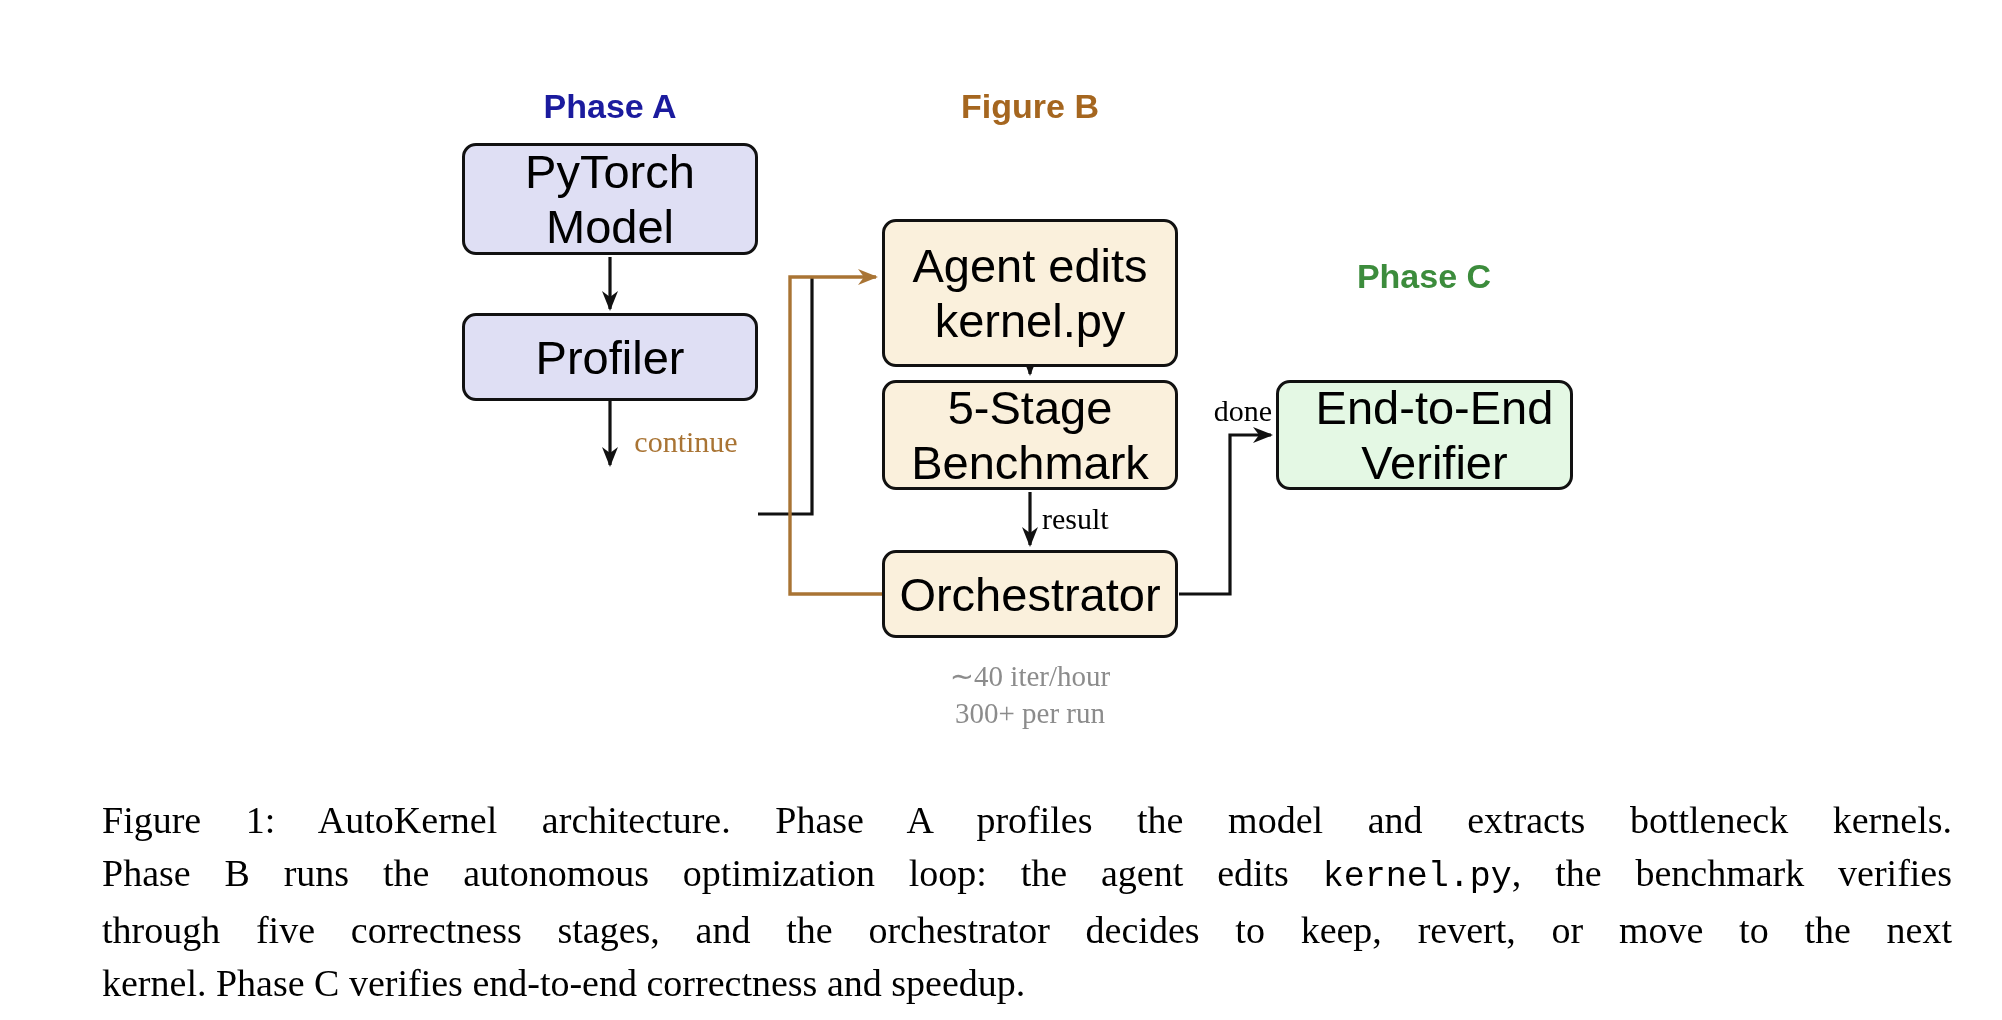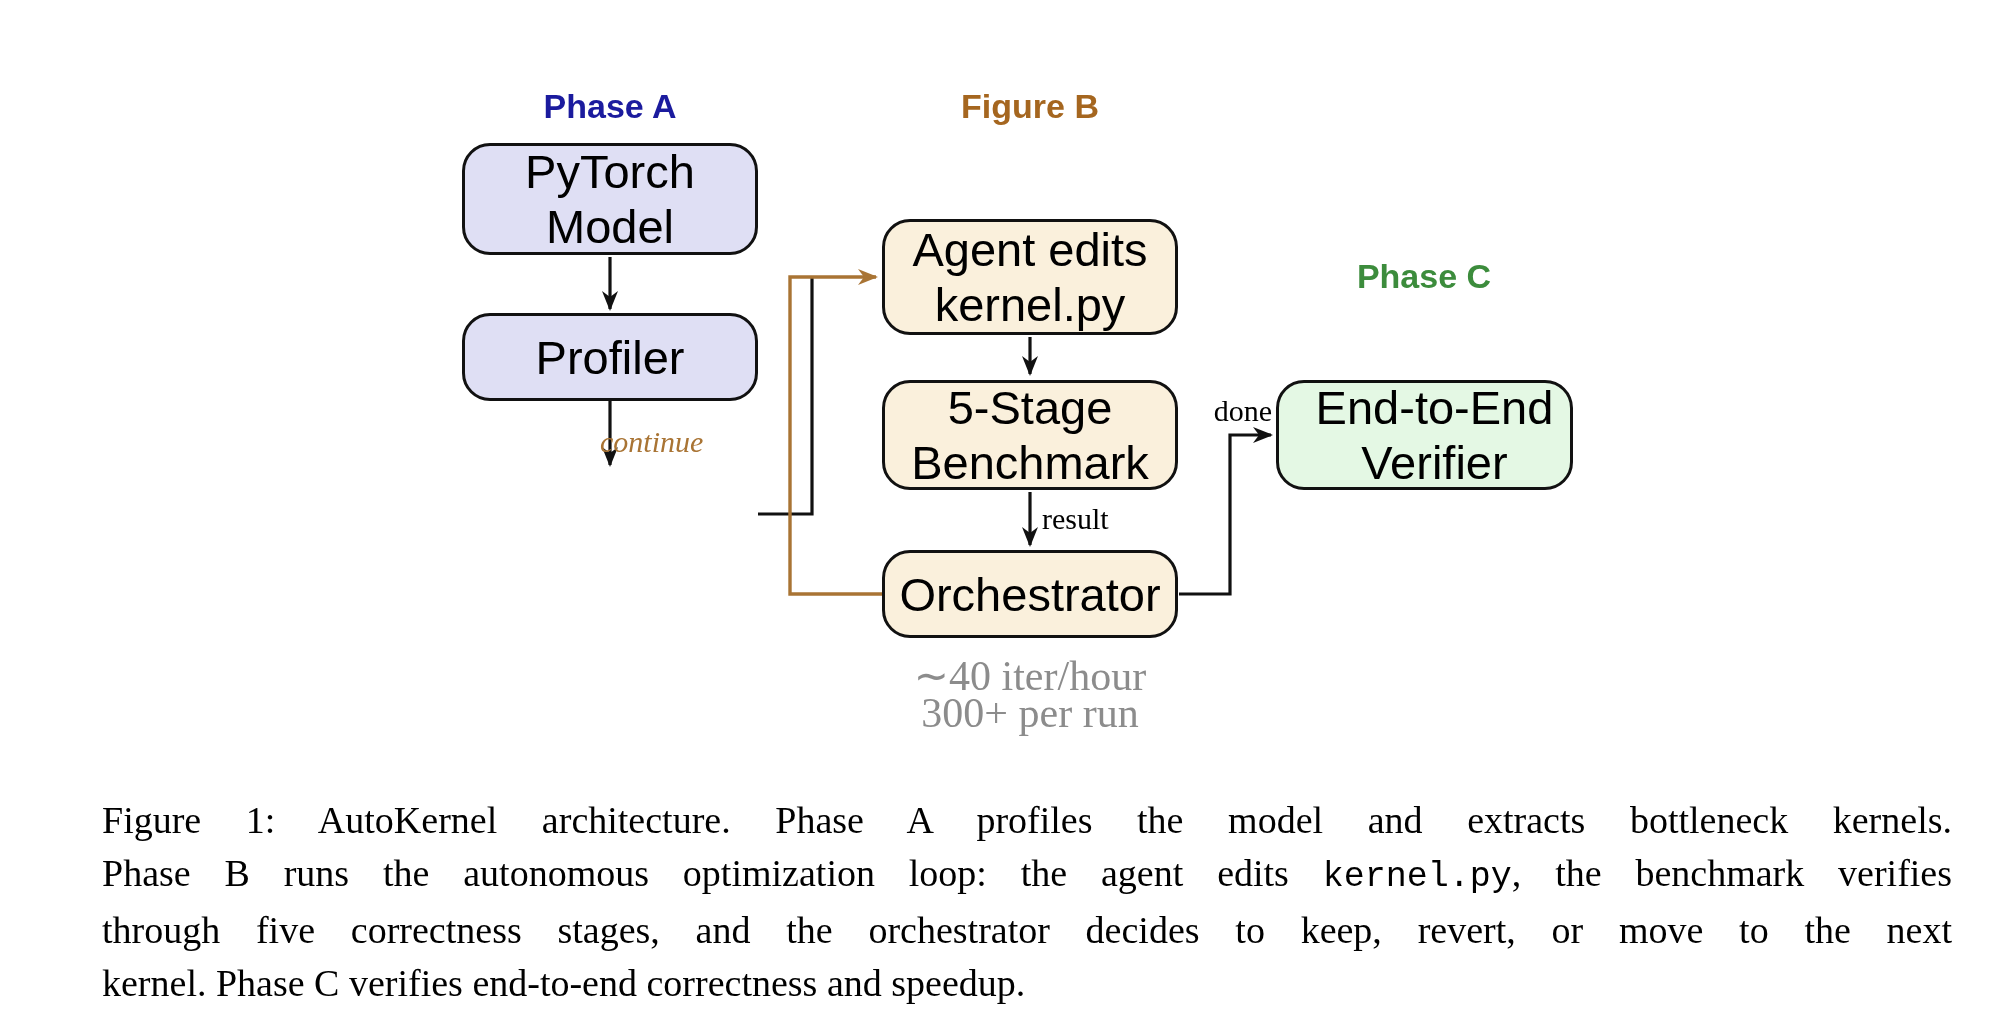--- a/index.html
+++ b/index.html
@@ -11,38 +11,38 @@
   *{margin:0;padding:0;box-sizing:border-box;}
   html,body{width:2002px;height:1020px;overflow:hidden;}
   body{background:var(--background);font-family:"Liberation Sans",sans-serif;color:var(--ink);position:relative;}
   .page{position:absolute;left:0;top:0;width:2002px;height:1020px;}
   svg.edges{position:absolute;left:0;top:0;width:2002px;height:1020px;pointer-events:none;}
   svg.edges .e{fill:none;stroke:var(--ink);stroke-width:3.2px;}
   svg.edges .eb{fill:none;stroke:var(--loop-arrow-brown);stroke-width:3.4px;}
   .mk-black{fill:var(--ink);}
   .mk-brown{fill:var(--loop-arrow-brown);}
 
-  .node{position:absolute;border:3.5px solid var(--ink);border-radius:28px;
+  .node{position:absolute;border:3.5px solid var(--ink);border-radius:14px;
         display:flex;flex-direction:column;align-items:center;justify-content:center;
         font-size:47px;line-height:55px;text-align:center;color:#000;}
   .node.lavender{background:var(--box-lavender);}
   .node.cream{background:var(--box-cream);}
   .node.green{background:var(--box-green);}
 
   .phase-label{position:absolute;width:296px;text-align:center;font-weight:bold;
                font-size:34px;line-height:36px;}
   .phase-label.pa{color:var(--phase-a-label);}
   .phase-label.pb{color:var(--phase-b-label);}
   .phase-label.pc{color:var(--phase-c-label);}
 
   .edge-label{position:absolute;font-family:"Liberation Serif",serif;font-size:30px;line-height:32px;color:#000000;}
   .edge-label.brown{color:var(--loop-arrow-brown);}
 
   .annotation{position:absolute;left:882px;top:658px;width:296px;text-align:center;
-              font-family:"Liberation Serif",serif;font-size:42px;line-height:37px;
+              font-family:"Liberation Serif",serif;font-size:29px;line-height:37px;
               color:var(--annotation-gray);}
 
   .caption{position:absolute;left:102px;top:794px;width:1850px;
            font-family:"Liberation Serif",serif;font-size:38px;line-height:53px;color:#000;}
   .caption .cline{width:100%;}
   .caption .just{text-align:justify;text-align-last:justify;}
   .caption .code{font-family:"Liberation Mono",monospace;font-size:35px;}
 </style>
 </head>
 <body>
@@ -74,40 +74,40 @@
   <div class="node lavender" style="left:462px;top:143px;width:296px;height:112px;">
     <span>PyTorch</span>
     <span>Model</span>
   </div>
 
   <div class="node lavender" style="left:462px;top:313px;width:296px;height:88px;">
     <span>Profiler</span>
   </div>
 
 
-  <div class="node cream" style="left:882px;top:219px;width:296px;height:116px;">
+  <div class="node cream" style="left:882px;top:219px;width:296px;height:148px;">
     <span>Agent edits</span>
     <span>kernel.py</span>
   </div>
 
   <div class="node cream" style="left:882px;top:380px;width:296px;height:110px;text-align:center;">
     <span>5-Stage</span>
     <span>Benchmark</span>
   </div>
 
   <div class="node cream" style="left:882px;top:550px;width:296px;height:88px;">
     <span>Orchestrator</span>
   </div>
 
   <div class="node green" style="left:1276px;top:380px;width:297px;height:110px;padding-left:20px;">
     <span>End-to-End</span>
     <span>Verifier</span>
   </div>
 
-  <div class="edge-label brown" style="left:600px;top:426px;width:172px;text-align:left;font-style:italic;">continue</div>
+  <div class="edge-label brown" style="left:600px;top:426px;width:172px;text-align:center;">continue</div>
   <div class="edge-label" style="left:1042px;top:503px;">result</div>
   <div class="edge-label" style="left:1140px;top:395px;width:132px;text-align:right;">done</div>
 
   <div class="annotation">
     <div>∼40 iter/hour</div>
     <div>300+ per run</div>
   </div>
 
   <div class="caption">
     <div class="cline just">Figure 1:  AutoKernel architecture.  Phase A profiles the model and extracts bottleneck kernels.</div>

